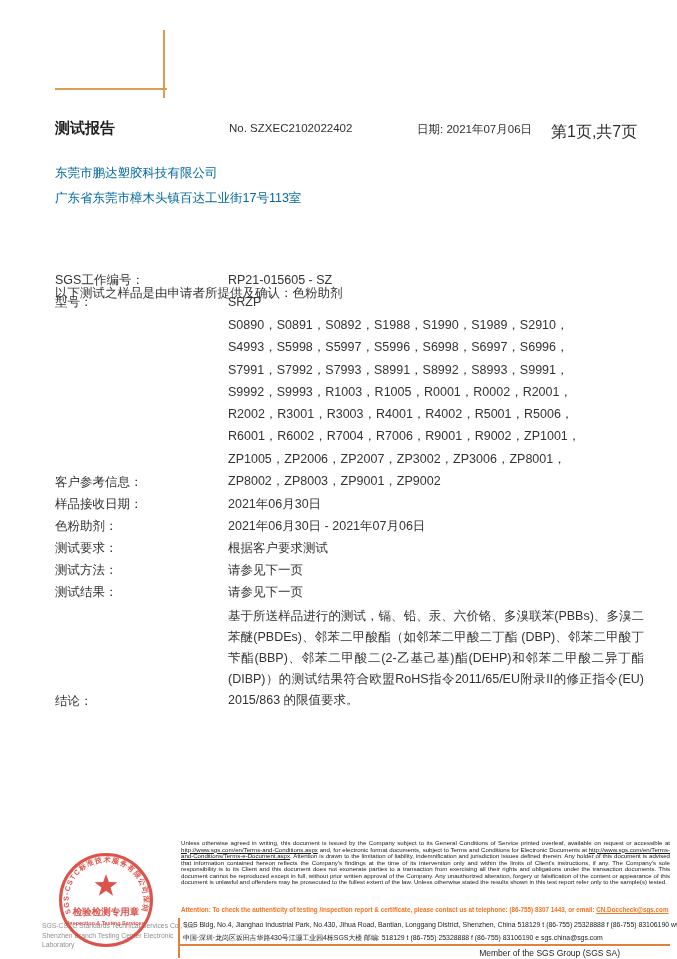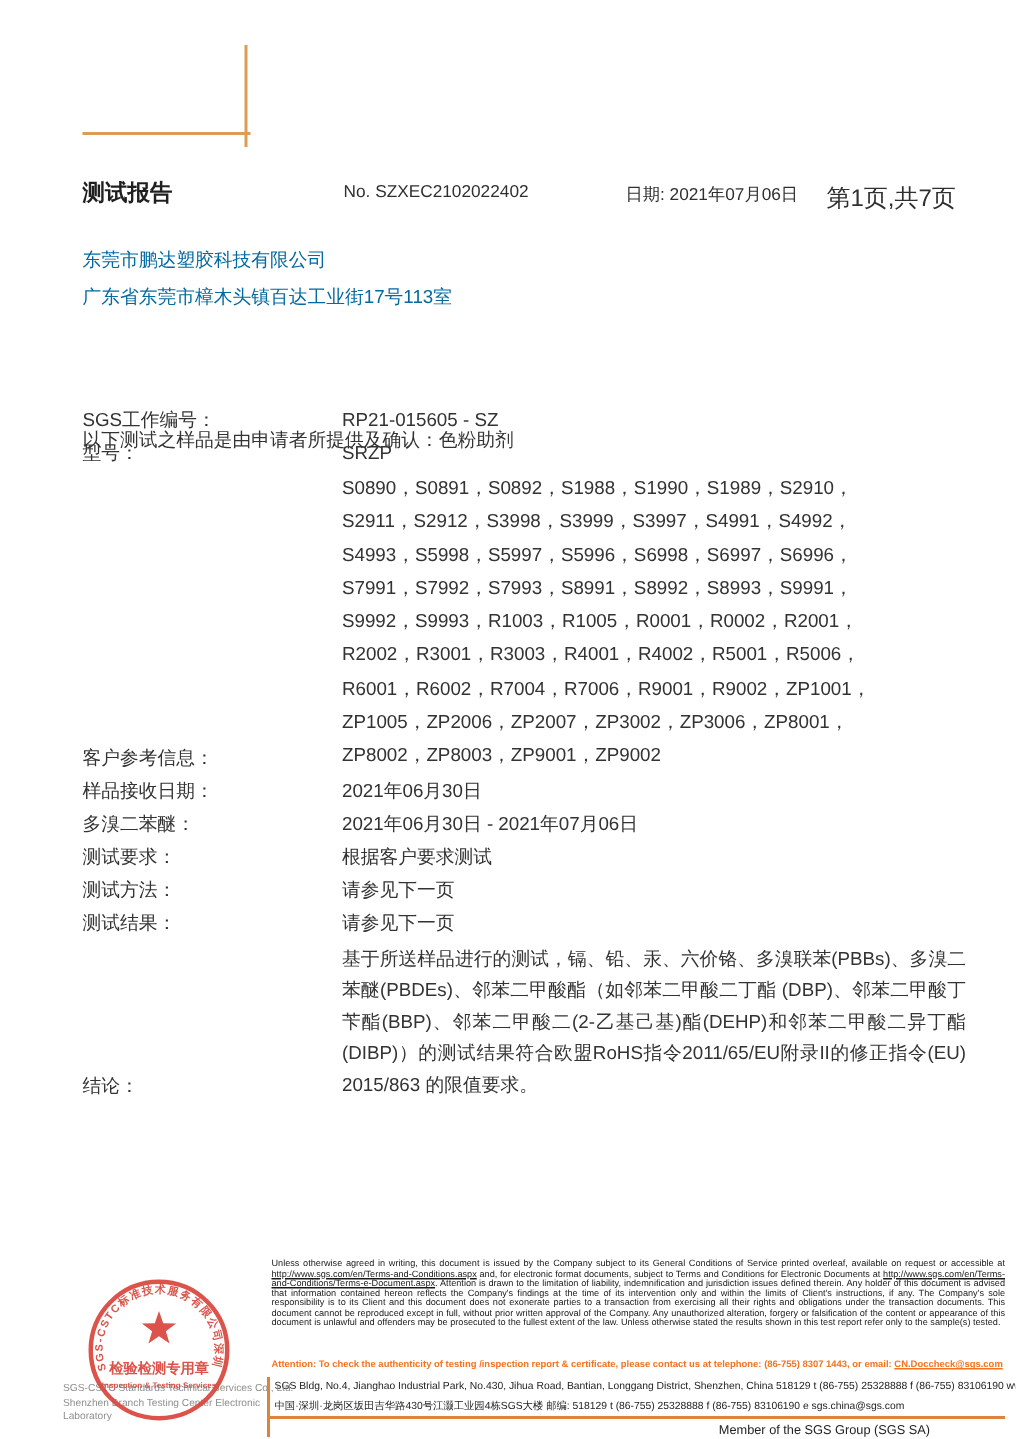--- a/index.html
+++ b/index.html
@@ -85,38 +85,37 @@
 
     <div class="row">
       <div class="lbl">型号：</div>
       <div class="val">SRZP</div>
     </div>
 
     <div class="row">
       <div class="lbl">客户参考信息：</div>
       <div class="val">
         <div class="ln">S0890，S0891，S0892，S1988，S1990，S1989，S2910，</div>
-        <div class="ln">S2911，S2912，S3998，S3999，S3997，S4991，S4992，</div>
         <div class="ln">S4993，S5998，S5997，S5996，S6998，S6997，S6996，</div>
         <div class="ln">S7991，S7992，S7993，S8991，S8992，S8993，S9991，</div>
         <div class="ln">S9992，S9993，R1003，R1005，R0001，R0002，R2001，</div>
         <div class="ln">R2002，R3001，R3003，R4001，R4002，R5001，R5006，</div>
         <div class="ln">R6001，R6002，R7004，R7006，R9001，R9002，ZP1001，</div>
         <div class="ln">ZP1005，ZP2006，ZP2007，ZP3002，ZP3006，ZP8001，</div>
         <div class="ln">ZP8002，ZP8003，ZP9001，ZP9002</div>
       </div>
     </div>
 
     <div class="row">
       <div class="lbl">样品接收日期：</div>
       <div class="val">2021年06月30日</div>
     </div>
 
     <div class="row">
-      <div class="lbl">多溴二苯醚：</div>
+      <div class="lbl">色粉助剂：</div>
       <div class="val">2021年06月30日 - 2021年07月06日</div>
     </div>
 
     <div class="row">
       <div class="lbl">测试要求：</div>
       <div class="val">根据客户要求测试</div>
     </div>
 
     <div class="row">
       <div class="lbl">测试方法：</div>

